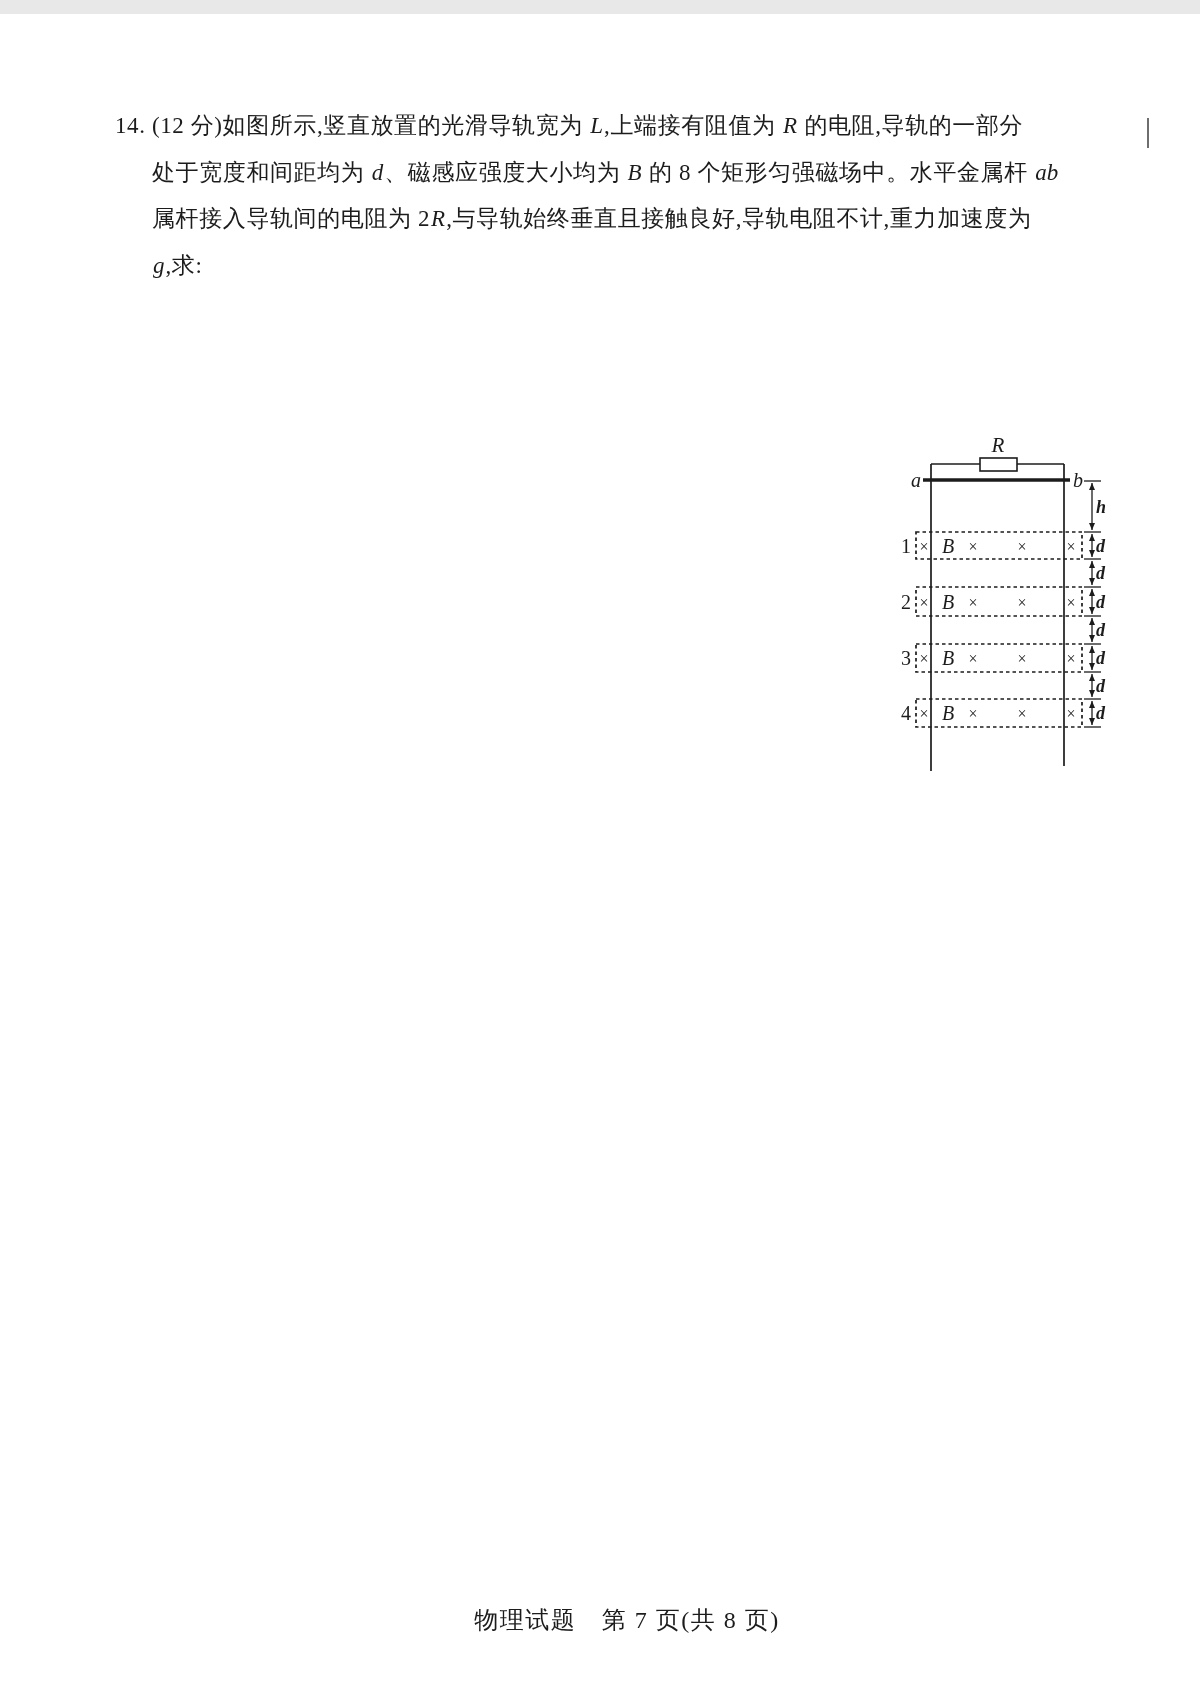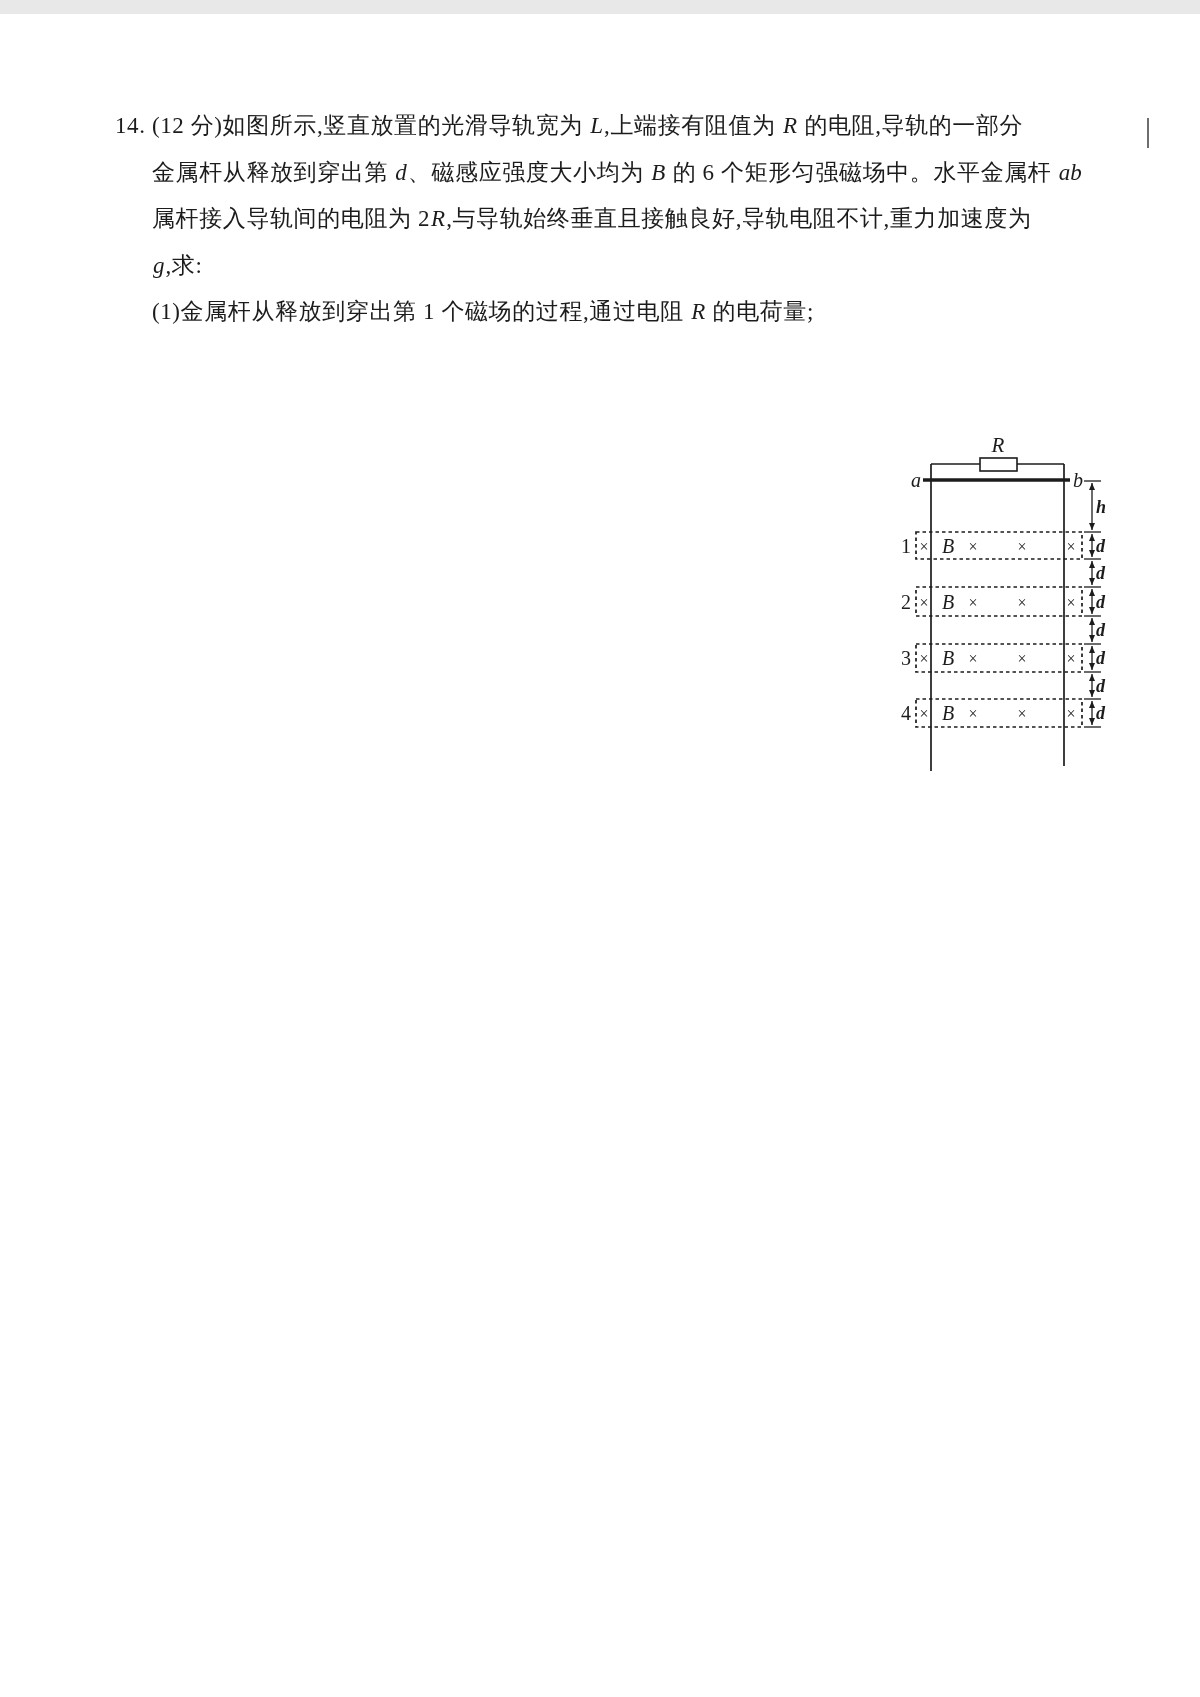--- a/index.html
+++ b/index.html
@@ -37,24 +37,23 @@
   }
 </style>
 </head>
 <body>
 
 <div class="page">
 
   <div class="problem">
     <div>
         <div class="pline"><span>14. (12 分)如图所示,竖直放置的光滑导轨宽为 </span><span class="var">L</span><span>,上端接有阻值为 </span><span class="var">R</span><span> 的电阻,导轨的一部分</span></div>
-        <div class="pline indent"><span>金属杆从释放到穿出第 </span><span class="var">d</span><span>、磁感应强度大小均为 </span><span class="var">B</span><span> 的 6 个矩形匀强磁场中。水平金属杆 </span><span class="var">ab</span></div>
+        <div class="pline indent"><span>处于宽度和间距均为 </span><span class="var">d</span><span>、磁感应强度大小均为 </span><span class="var">B</span><span> 的 8 个矩形匀强磁场中。水平金属杆 </span><span class="var">ab</span></div>
         <div class="pline indent"><span>属杆接入导轨间的电阻为 2</span><span class="var">R</span><span>,与导轨始终垂直且接触良好,导轨电阻不计,重力加速度为</span></div>
         <div class="pline indent"><span class="var">g</span><span>,求:</span></div>
-        <div class="pline indent"><span>(1)金属杆从释放到穿出第 1 个磁场的过程,通过电阻 </span><span class="var">R</span><span> 的电荷量;</span></div>
       </div>
   </div>
 
   <svg class="fig" viewBox="885 418 230 345" width="230" height="345" style="left:885px;top:418px;">
     <defs>
       <marker id="arrow" markerUnits="userSpaceOnUse" markerWidth="10" markerHeight="10" refX="7" refY="3" orient="auto-start-reverse">
         <path d="M0,0 L7,3 L0,6 Z" fill="#1c1c1c"></path>
       </marker>
     </defs>
 
@@ -121,13 +120,14 @@
         <text x="1096" y="650" class="fdim">d</text>
         <line x1="1092" y1="660" x2="1092" y2="683" stroke="#1c1c1c" stroke-width="1.3" marker-start="url(#arrow)" marker-end="url(#arrow)"></line>
         <text x="1096" y="677.5" class="fdim">d</text>
         <line x1="1092" y1="687" x2="1092" y2="711" stroke="#1c1c1c" stroke-width="1.3" marker-start="url(#arrow)" marker-end="url(#arrow)"></line>
         <text x="1096" y="705" class="fdim">d</text>
       </g>
   </svg>
 
   <div class="scan-mark"></div>
 
+  <div class="footer">物理试题　第 7 页(共 8 页)</div>
 </div>
 
 </body></html>

